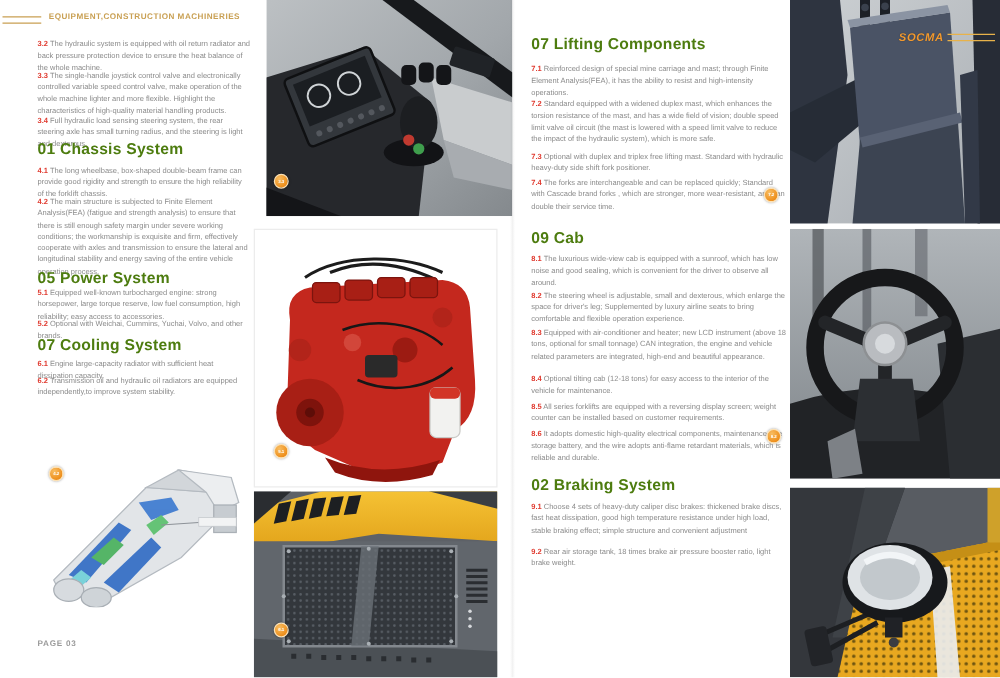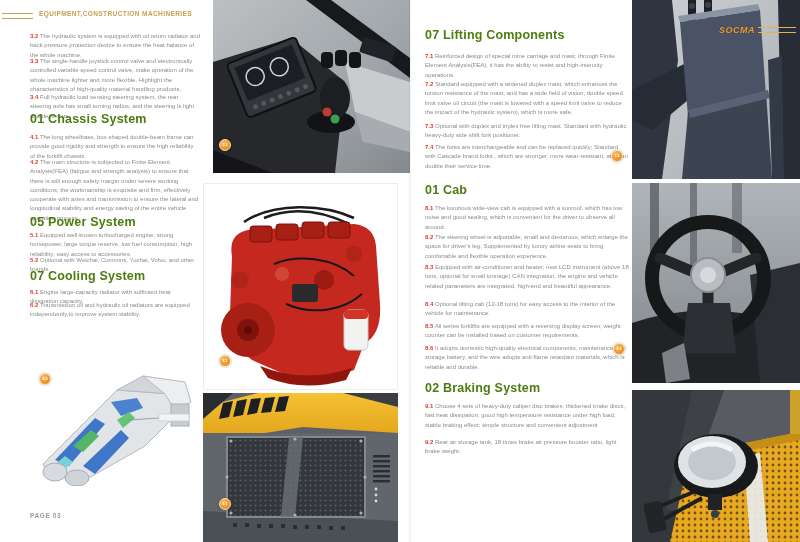--- a/index.html
+++ b/index.html
@@ -235,21 +235,21 @@
 <div class="marker" style="left:219px;top:498px">6.1</div>
 
 <div class="abs seam"></div>
 
 <h2 class="sec col-r" style="top:28px">07 Lifting Components</h2>
 <p class="item col-r" style="top:52px"><span class="num">7.1</span> <span>Reinforced design of special mine carriage and mast; through Finite Element Analysis(FEA), it has the ability to resist and high-intensity operations.</span></p>
 <p class="item col-r" style="top:80px"><span class="num">7.2</span> <span>Standard equipped with a widened duplex mast, which enhances the torsion resistance of the mast, and has a wide field of vision; double speed limit valve oil circuit (the mast is lowered with a speed limit valve to reduce the impact of the hydraulic system), which is more safe.</span></p>
 <p class="item col-r" style="top:122px"><span class="num">7.3</span> <span>Optional with duplex and triplex free lifting mast. Standard with hydraulic heavy-duty side shift fork positioner.</span></p>
 <p class="item col-r" style="top:143px"><span class="num">7.4</span> <span>The forks are interchangeable and can be replaced quickly; Standard with Cascade brand forks , which are stronger, more wear-resistant, and can double their service time.</span></p>
 
-<h2 class="sec col-r" style="top:183px">01 Cab</h2>
+<h2 class="sec col-r" style="top:183px">09 Cab</h2>
 <p class="item col-r" style="top:204px"><span class="num">8.1</span> <span>The luxurious wide-view cab is equipped with a sunroof, which has low noise and good sealing, which is convenient for the driver to observe all around.</span></p>
 <p class="item col-r" style="top:233px"><span class="num">8.2</span> <span>The steering wheel is adjustable, small and dexterous, which enlarge the space for driver's leg; Supplemented by luxury airline seats to bring comfortable and flexible operation experience.</span></p>
 <p class="item col-r" style="top:263px"><span class="num">8.3</span> <span>Equipped with air-conditioner and heater; new LCD instrument (above 18 tons, optional for small tonnage) CAN integration, the engine and vehicle related parameters are integrated, high-end and beautiful appearance.</span></p>
 <p class="item col-r" style="top:300px"><span class="num">8.4</span> <span>Optional tilting cab (12-18 tons) for easy access to the interior of the vehicle for maintenance.</span></p>
 <p class="item col-r" style="top:322px"><span class="num">8.5</span> <span>All series forklifts are equipped with a reversing display screen; weight counter can be installed based on customer requirements.</span></p>
 <p class="item col-r" style="top:344px"><span class="num">8.6</span> <span>It adopts domestic high-quality electrical components, maintenance-free storage battery, and the wire adopts anti-flame retardant materials, which is reliable and durable.</span></p>
 
 <h2 class="sec col-r" style="top:381px">02 Braking System</h2>
 <p class="item col-r" style="top:402px"><span class="num">9.1</span> <span>Choose 4 sets of heavy-duty caliper disc brakes: thickened brake discs, fast heat dissipation, good high temperature resistance under high load, stable braking effect; simple structure and convenient adjustment</span></p>
 <p class="item col-r" style="top:438px"><span class="num">9.2</span> <span>Rear air storage tank, 18 times brake air pressure booster ratio, light brake weight.</span></p>

